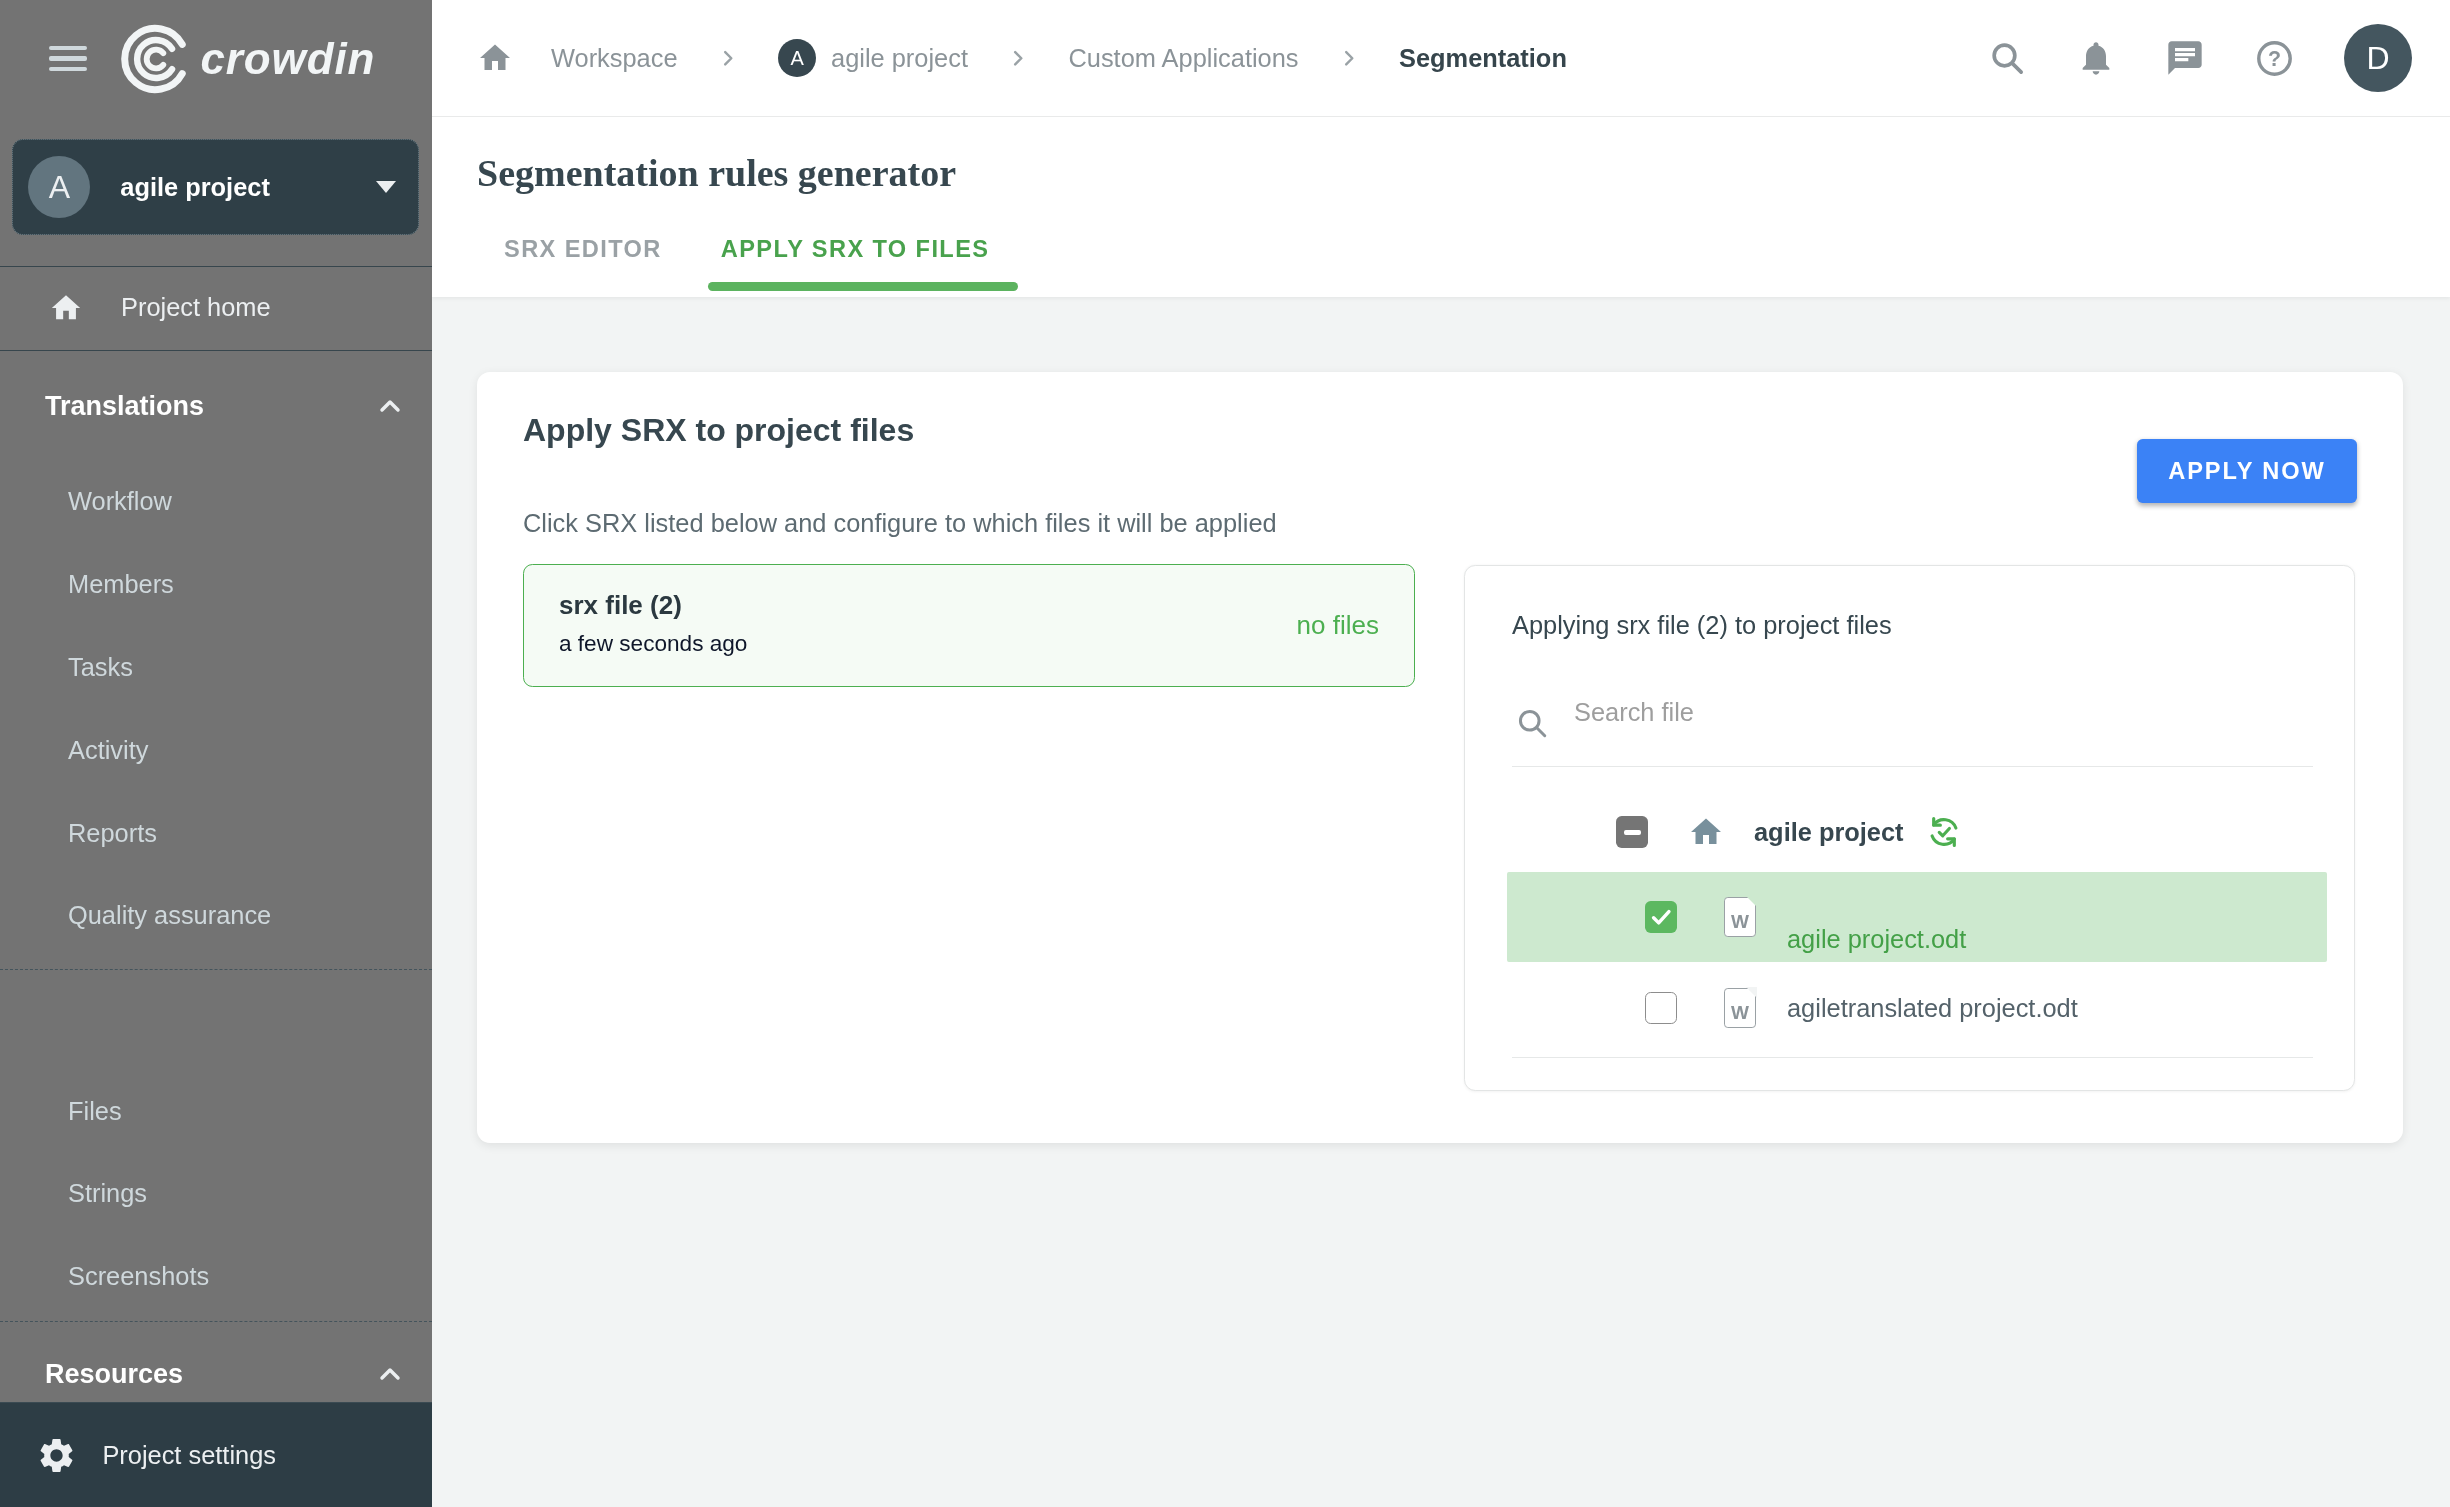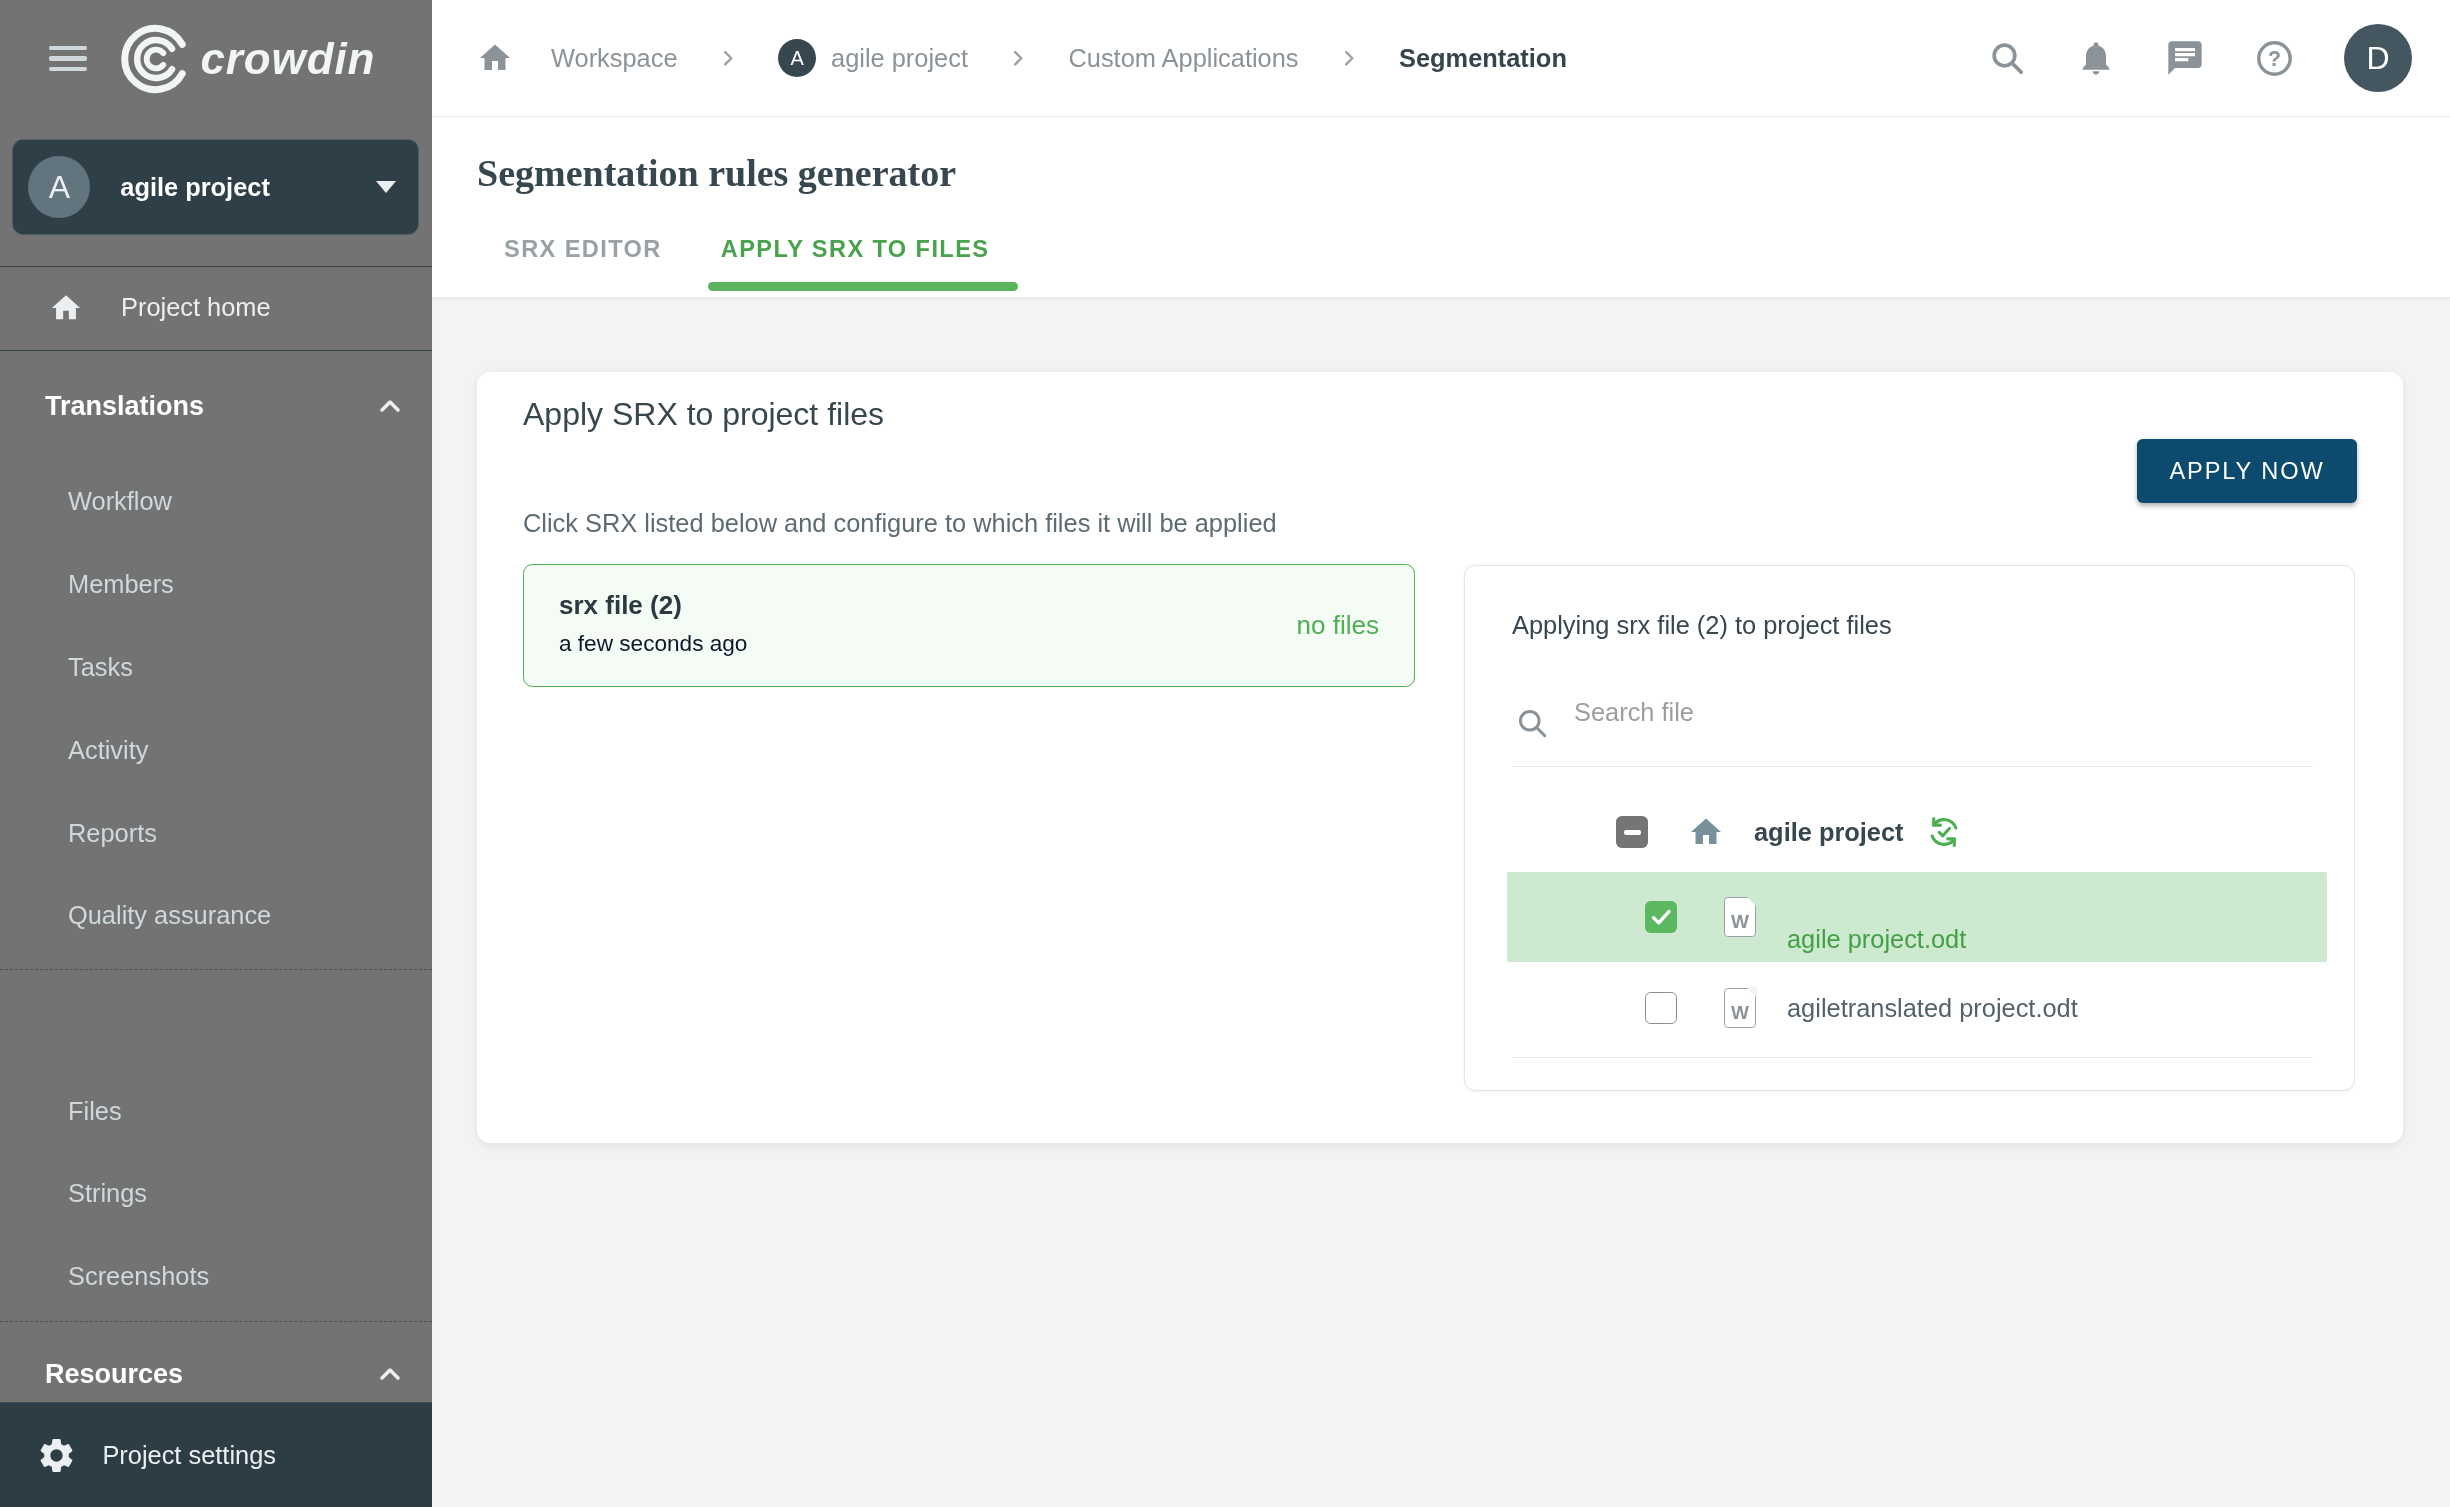--- a/index.html
+++ b/index.html
@@ -48,23 +48,23 @@
   .page-title { position:absolute; left:45px; top:34px; font-size:38px; font-weight:bold; color:#37474f;font-family:Liberation Serif, serif; }
   .tabs { position:absolute; left:72px; top:106px; display:flex; gap:59px; }
   .tab { font-size:23.6px; font-weight:bold; letter-spacing:1.4px; color:#9aa1a5; padding:13px 0; cursor:pointer; position:relative; }
   .tab.active { color:#49a24d; }
   .tab-underline { position:absolute; left:-12.3px; right:-29px; bottom:-15px; height:9.4px; border-radius:5.7px; background:#5cb35f; }
 
   
   .content { position:absolute; left:432px; top:297px; width:2018px; height:1211px; background:#f2f4f4; }
 
   .big-card { position:absolute; left:45px; top:75px; width:1926px; height:771px; background:#ffffff; border-radius:13px; box-shadow:0 2.8px 9.4px rgba(0,0,0,0.08); }
-  .card-title { position:absolute; left:46px; top:24px; font-size:32px; font-weight:normal; color:#37474f; }
+  .card-title { position:absolute; left:46px; top:40px; font-size:32px; font-weight:bold; color:#37474f; }
   .card-sub { position:absolute; left:46px; top:90px; font-size:25.4px; color:#5d6b72;margin-top:47px; }
-  .apply-btn { position:absolute; left:1660px; top:67px; width:220px; height:64px; background:#0c4a6e; color:#ffffff; font-size:23.6px; font-weight:normal; letter-spacing:1.9px; border:none; border-radius:5.7px; display:flex; align-items:center; justify-content:center; cursor:pointer; box-shadow:0 2.8px 5.7px rgba(0,0,0,0.3); font-family:inherit; }
+  .apply-btn { position:absolute; left:1660px; top:67px; width:220px; height:64px; background:#3b82f6; color:#ffffff; font-size:23.6px; font-weight:bold; letter-spacing:1.9px; border:none; border-radius:5.7px; display:flex; align-items:center; justify-content:center; cursor:pointer; box-shadow:0 2.8px 5.7px rgba(0,0,0,0.3); font-family:inherit; }
 
   .srx-card { position:absolute; left:46px; top:192px; width:892px; height:123px; border:1.9px solid #4caf50; border-radius:9.4px; background:#f5fbf5; cursor:pointer; }
   .srx-name { position:absolute; left:35px; top:24.5px; font-size:26px; font-weight:bold; color:#2b3940; }
   .srx-time { position:absolute; left:35px; top:66px; font-size:22.6px; color:#0f172a; }
   .srx-status { position:absolute; right:35px; top:45px; font-size:26px; color:#4caf50; }
 
   .files-panel { position:absolute; left:987px; top:193px; width:891px; height:526px; background:#ffffff; border:0.9px solid #e3e5e5; border-radius:11.3px; box-shadow:0 0.9px 2.8px rgba(0,0,0,0.05); }
   .fp-title { position:absolute; left:47px; top:45px; font-size:25.4px; color:#37474f; }
   .fp-search-icon { position:absolute; left:49px; top:139px; display:flex; }
   .fp-search { position:absolute; left:109px; top:132px; width:660px; font-size:25.4px; color:#37474f; border:none; outline:none; background:transparent; font-family:inherit; }

